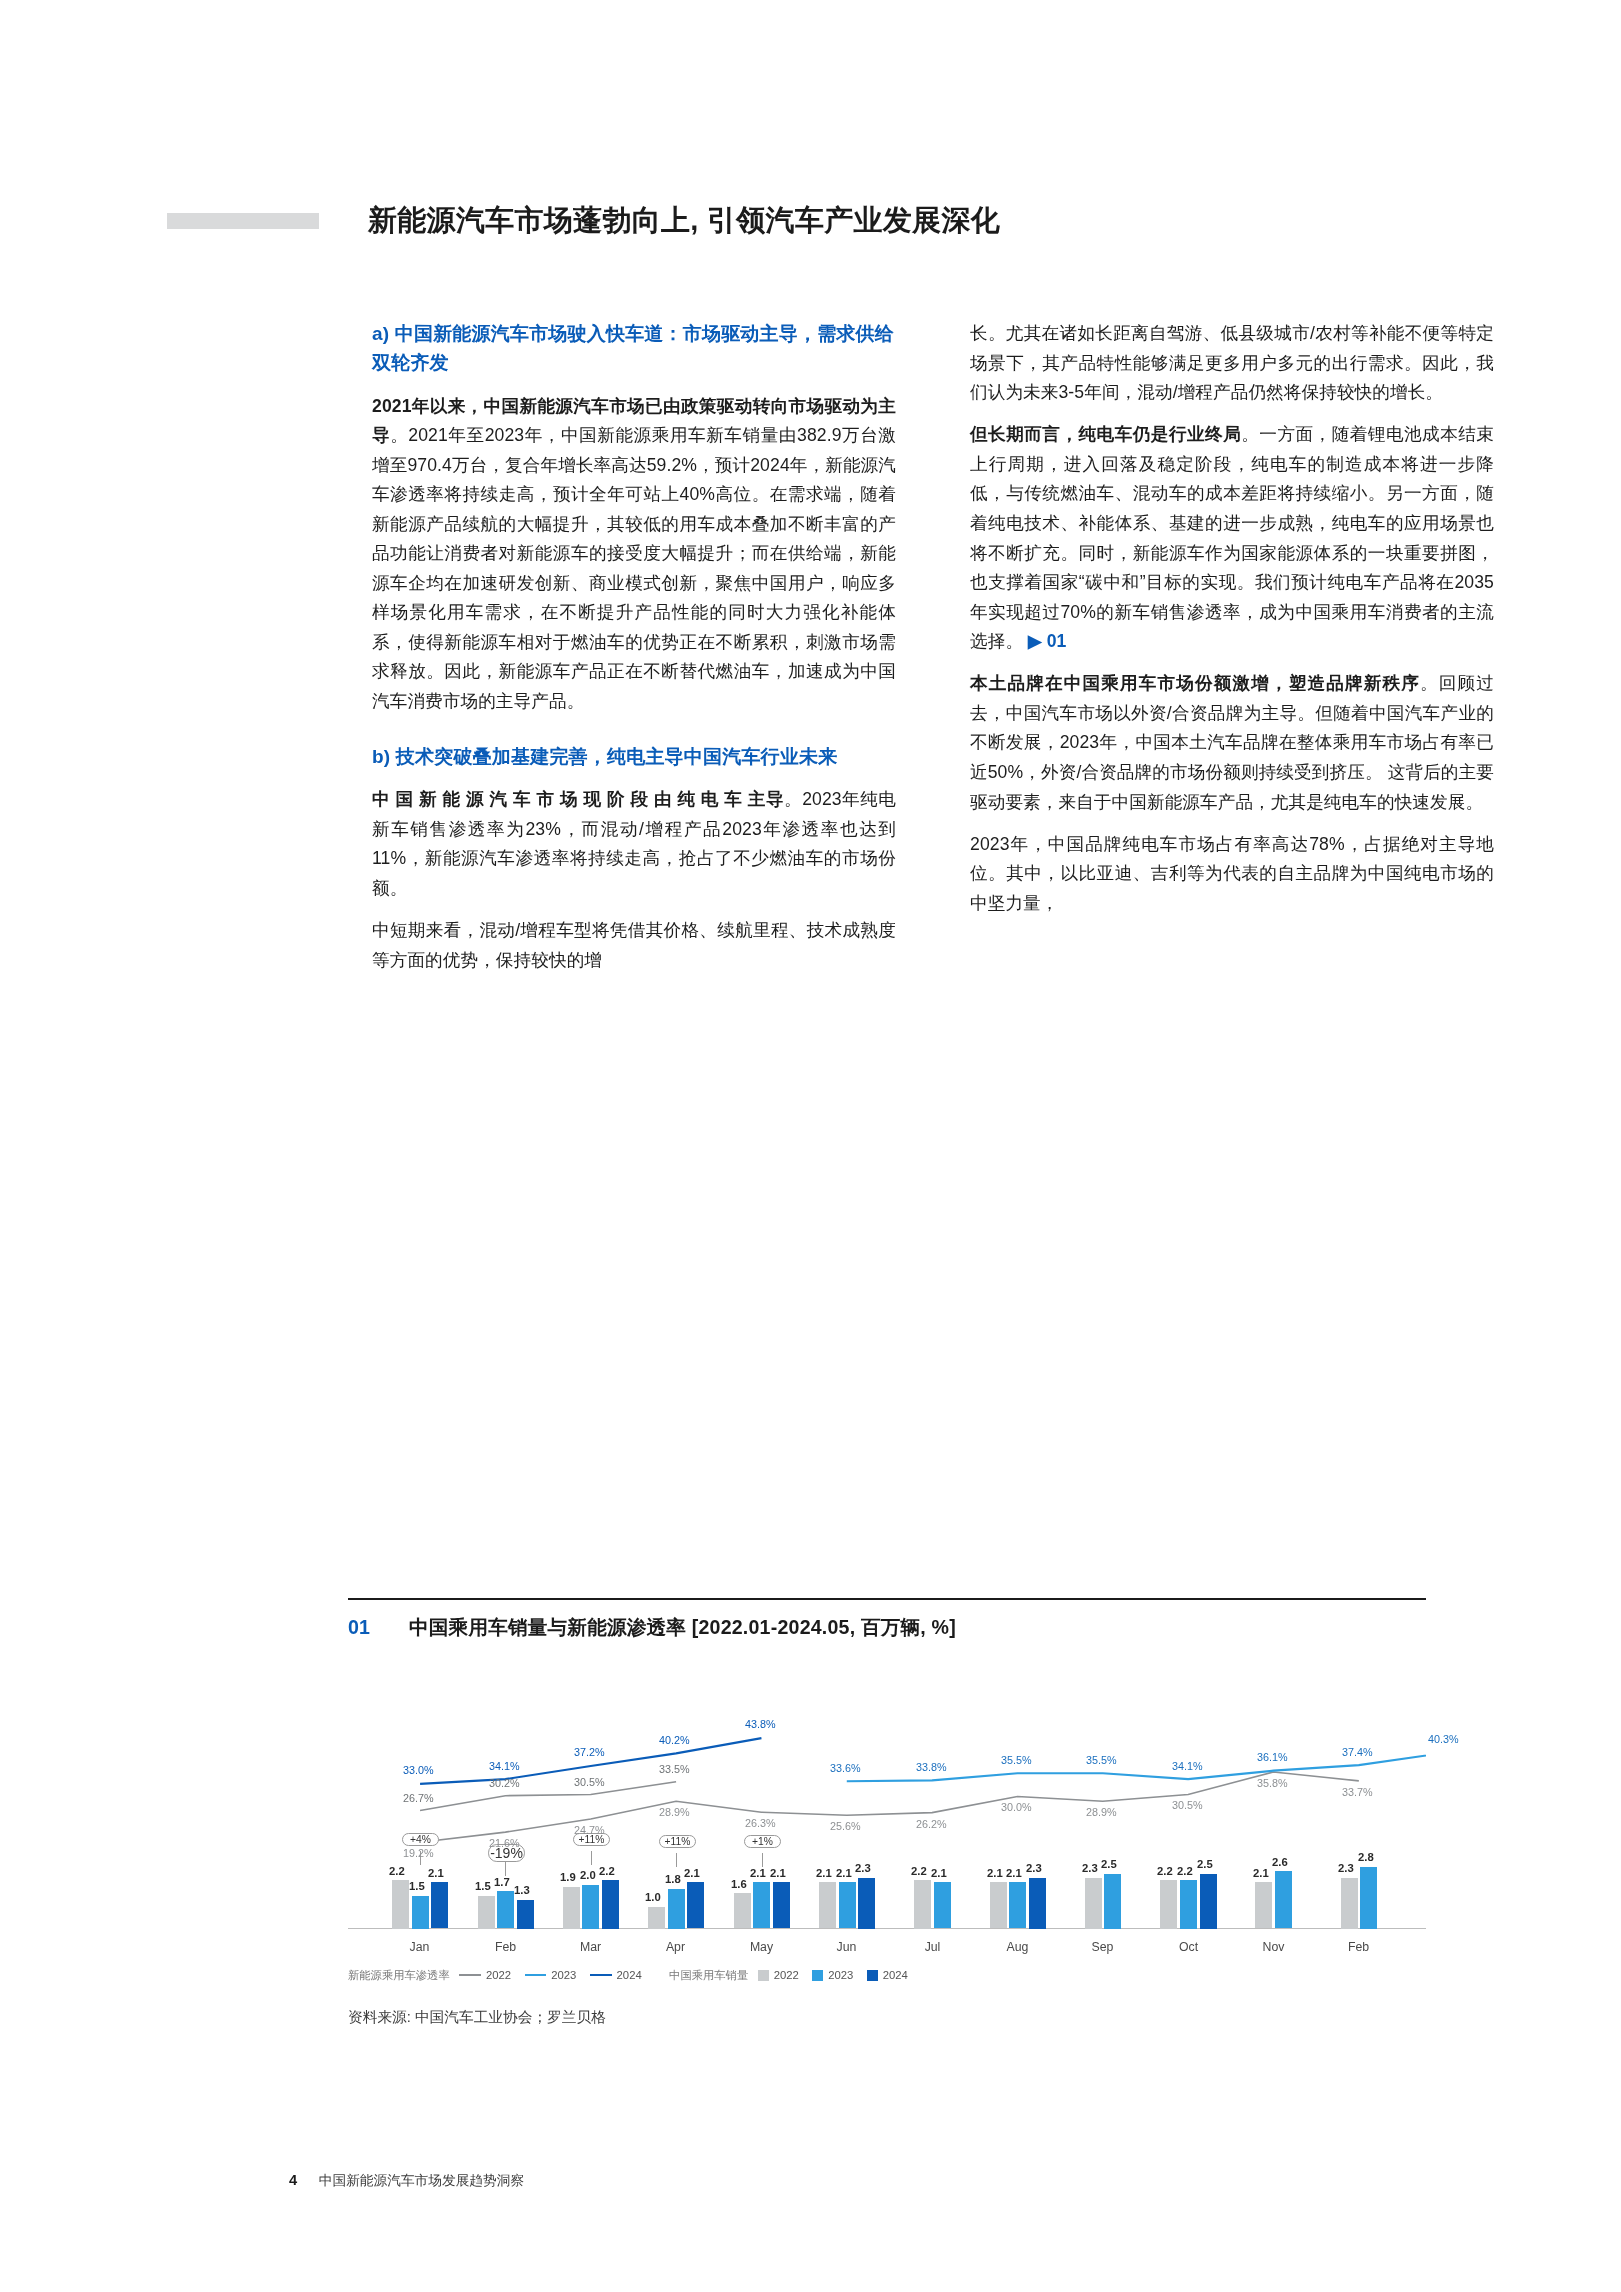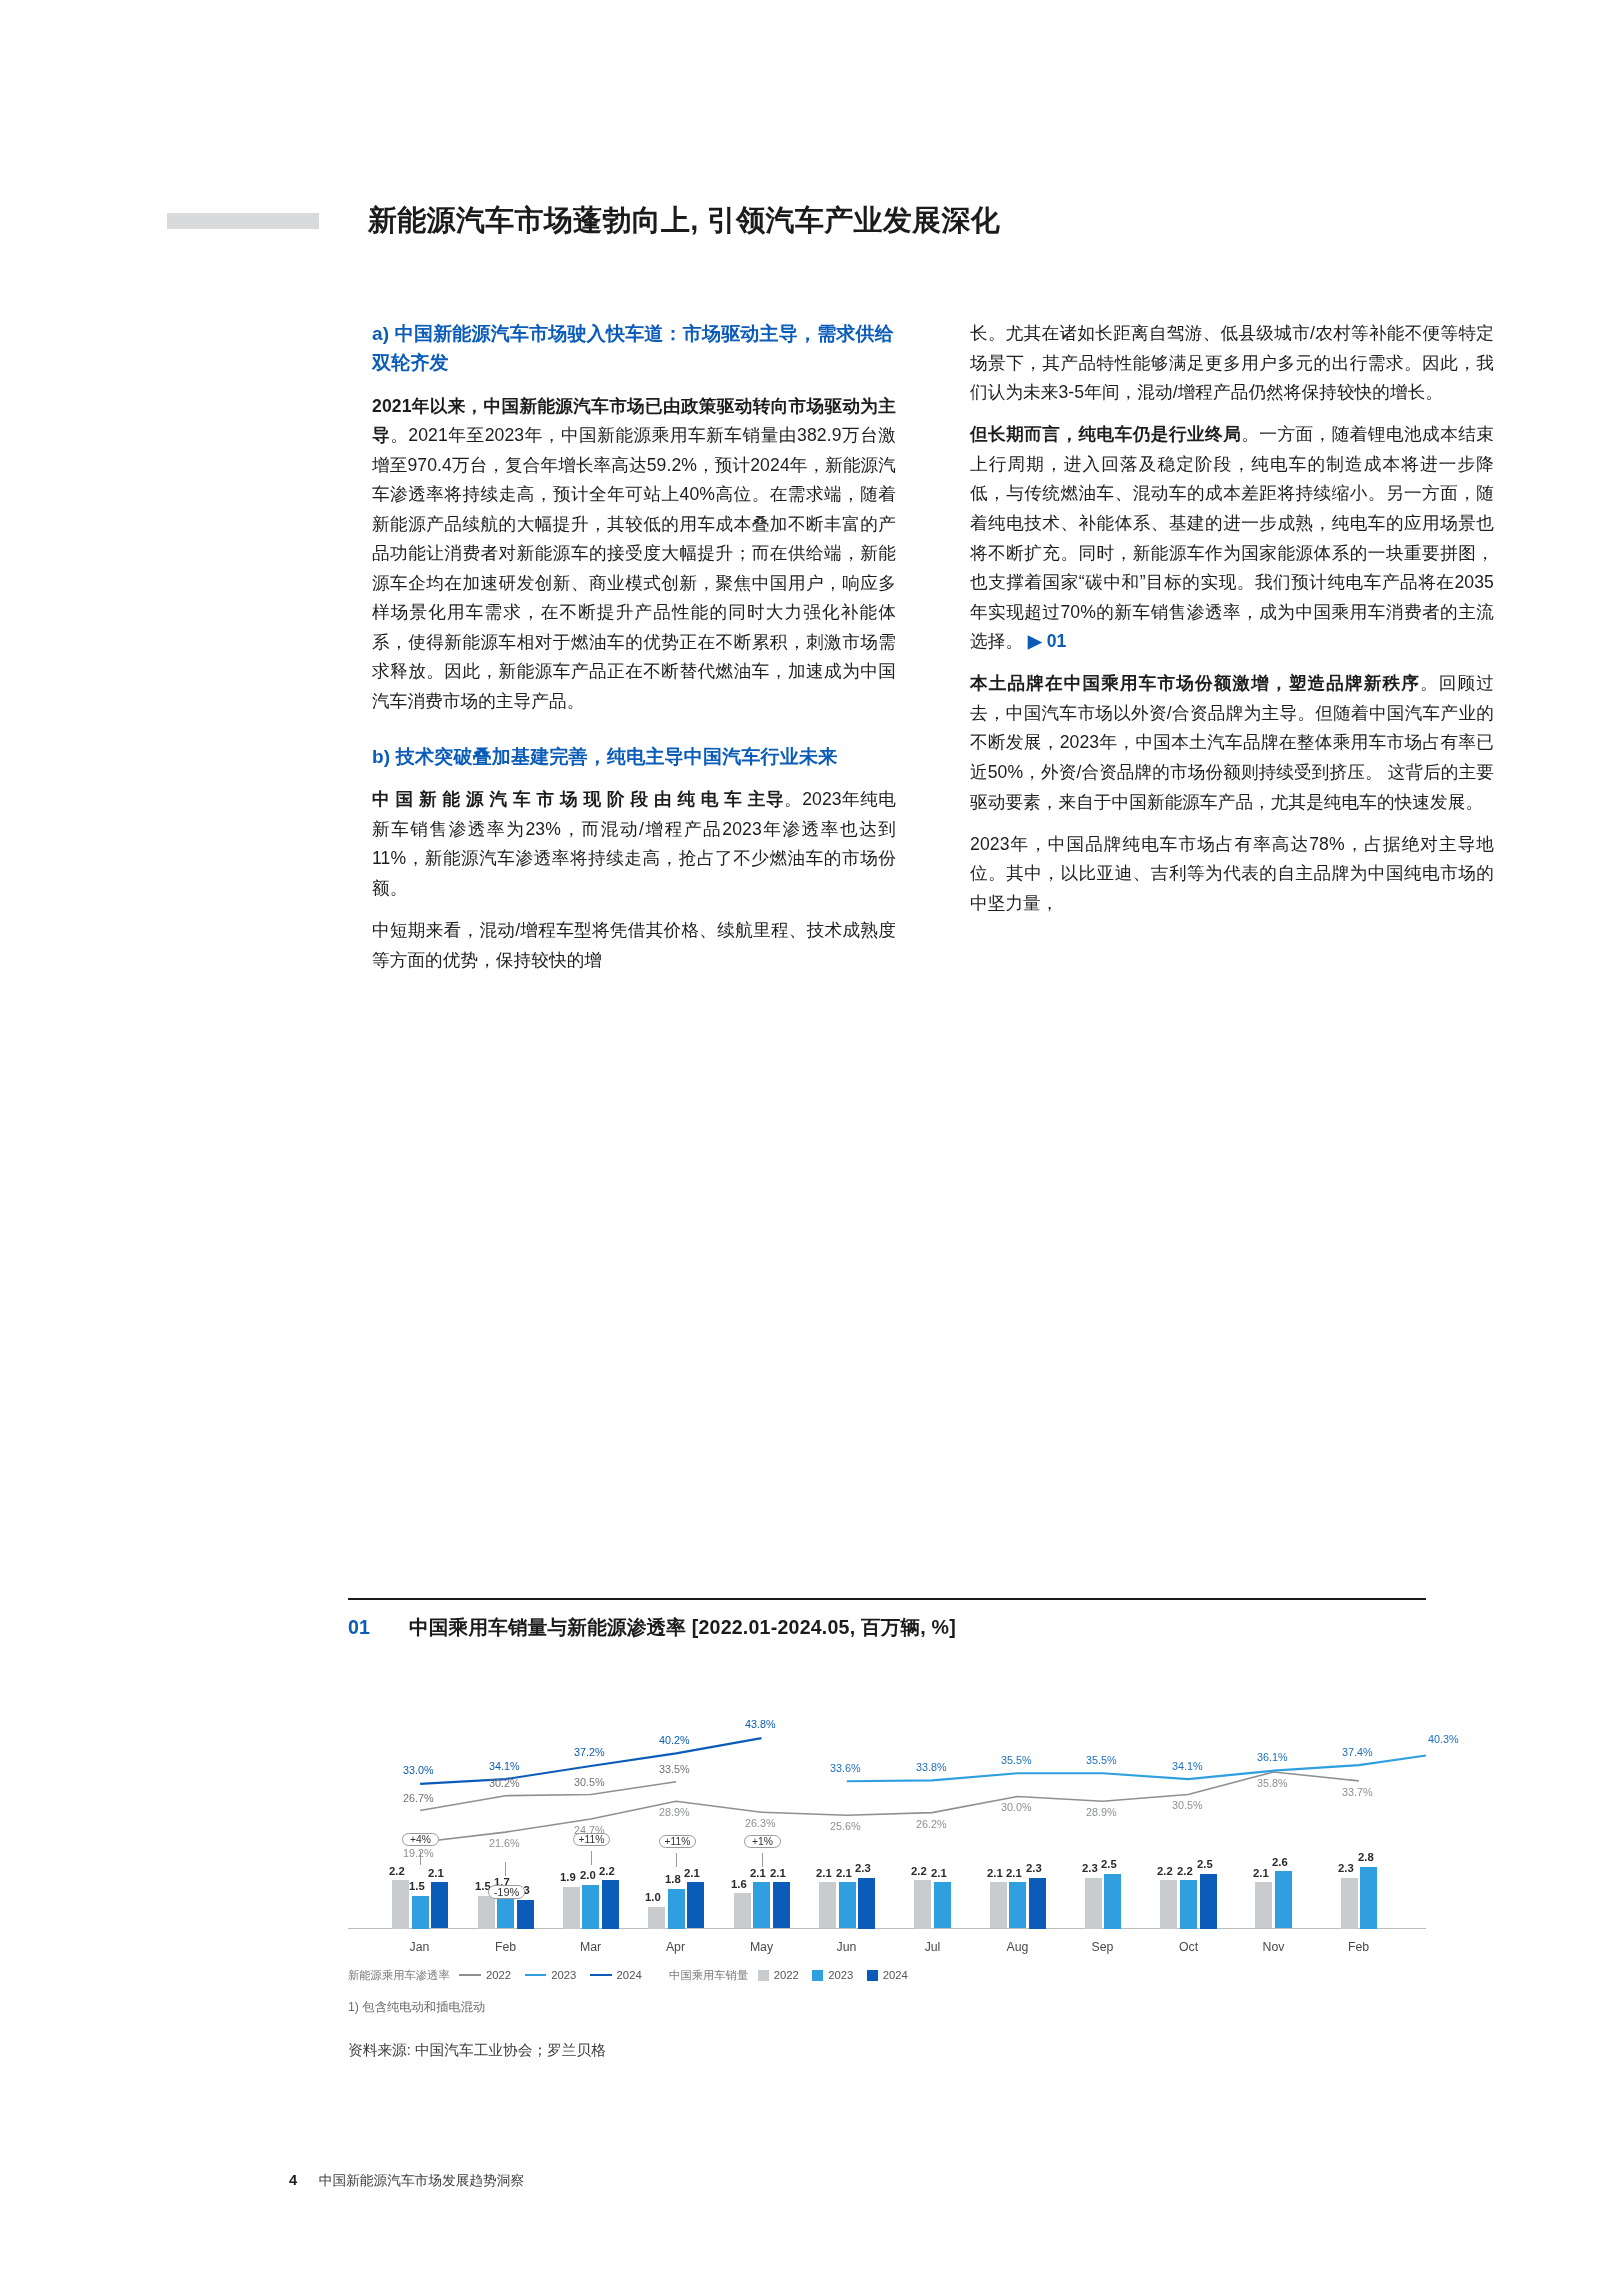--- a/index.html
+++ b/index.html
@@ -133,21 +133,21 @@
           <div class="seg" style="position: absolute; left: 83px; top: 214px; width: 16.7px; height: 46px; background: rgb(10, 92, 184);"></div>
           <div class="blabel" style="left: 80px; top: 199px;">2.1</div>
           <div style="position: absolute; left: 54px; top: 165px; width: 35px; text-align: center; font-size: 10.3px; color: rgb(51, 51, 51); border: 1px solid rgb(154, 154, 154); border-radius: 8.8px; background: rgb(255, 255, 255);">+4%</div>
           <div style="position: absolute; left: 72px; top: 183px; width: 1px; height: 13.7px; background: rgb(154, 154, 154);"></div>
           <div class="seg" style="position: absolute; left: 130px; top: 228px; width: 16.7px; height: 33px; background: rgb(201, 204, 206);"></div>
           <div class="blabel" style="left: 127px; top: 212px;">1.5</div>
           <div class="seg" style="position: absolute; left: 149px; top: 223px; width: 16.7px; height: 37px; background: rgb(47, 159, 224);"></div>
           <div class="blabel" style="left: 146px; top: 208px;">1.7</div>
           <div class="seg" style="position: absolute; left: 169px; top: 232px; width: 16.7px; height: 29px; background: rgb(10, 92, 184);"></div>
           <div class="blabel" style="left: 166px; top: 216px;">1.3</div>
-          <div style="position: absolute; left: 140px; top: 176px; width: 35px; text-align: center; font-size: 11px; color: rgb(51, 51, 51); border: 1px solid rgb(154, 154, 154); border-radius: 8.8px; background: rgb(255, 255, 255); margin-top: 41px;">-19%</div>
+          <div style="position: absolute; left: 140px; top: 176px; width: 35px; text-align: center; font-size: 14px; color: rgb(51, 51, 51); border: 1px solid rgb(154, 154, 154); border-radius: 8.8px; background: rgb(255, 255, 255);">-19%</div>
           <div style="position: absolute; left: 157px; top: 194px; width: 1px; height: 13.7px; background: rgb(154, 154, 154);"></div>
           <div class="seg" style="position: absolute; left: 215px; top: 219px; width: 16.7px; height: 42px; background: rgb(201, 204, 206);"></div>
           <div class="blabel" style="left: 212px; top: 203px;">1.9</div>
           <div class="seg" style="position: absolute; left: 234px; top: 217px; width: 16.7px; height: 44px; background: rgb(47, 159, 224);"></div>
           <div class="blabel" style="left: 232px; top: 201px;">2.0</div>
           <div class="seg" style="position: absolute; left: 254px; top: 212px; width: 16.7px; height: 49px; background: rgb(10, 92, 184);"></div>
           <div class="blabel" style="left: 251px; top: 197px;">2.2</div>
           <div style="position: absolute; left: 225px; top: 165px; width: 35px; text-align: center; font-size: 10.3px; color: rgb(51, 51, 51); border: 1px solid rgb(154, 154, 154); border-radius: 8.8px; background: rgb(255, 255, 255);">+11%</div>
           <div style="position: absolute; left: 243px; top: 183px; width: 1px; height: 13.7px; background: rgb(154, 154, 154);"></div>
           <div class="seg" style="position: absolute; left: 300px; top: 239px; width: 16.7px; height: 22px; background: rgb(201, 204, 206);"></div>
@@ -270,21 +270,20 @@
       <span class="lg-item">
           <span class="lg-sq" style="background:#2f9fe0"></span>
           <span>2023</span>
         </span>
       <span class="lg-item">
           <span class="lg-sq" style="background:#0a5cb8"></span>
           <span>2024</span>
         </span>
     </div>
 
-    <div class="foot-note">1) 包含纯电动和插电混动</div>
     <div class="source">资料来源: 中国汽车工业协会；罗兰贝格</div>
   </div>
 
   <div class="footer">
     <div class="footer-num">4</div>
     <div class="footer-text">中国新能源汽车市场发展趋势洞察</div>
   </div>
 
 </div>
 

